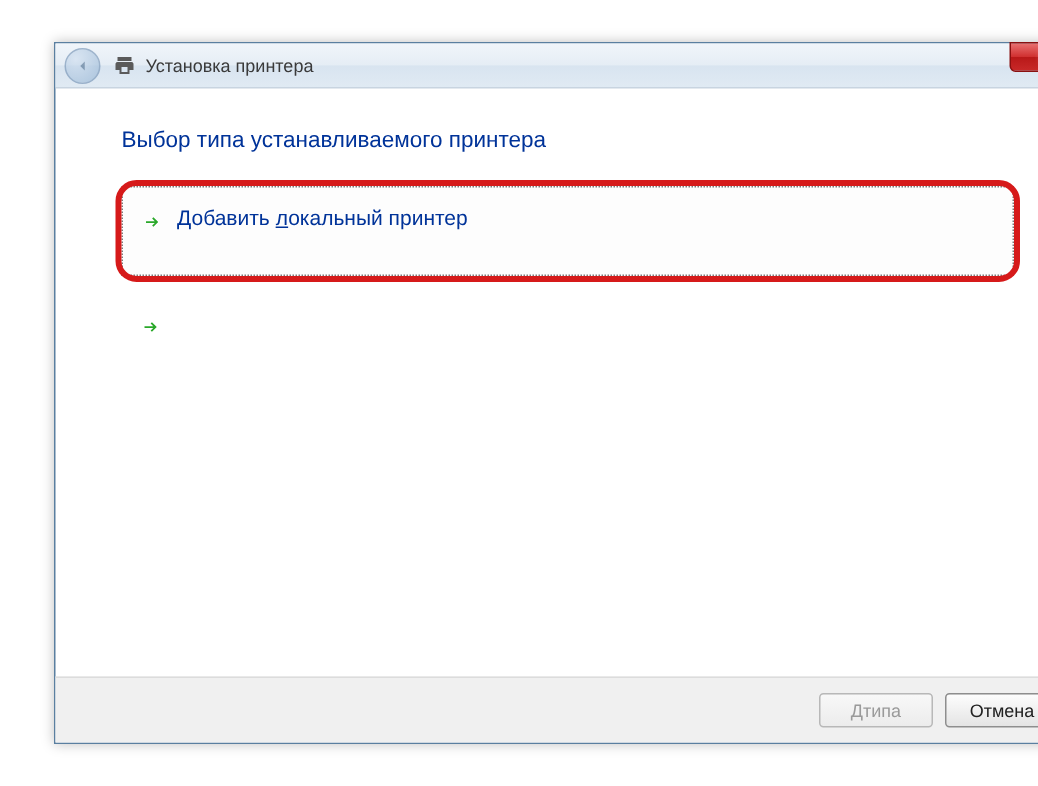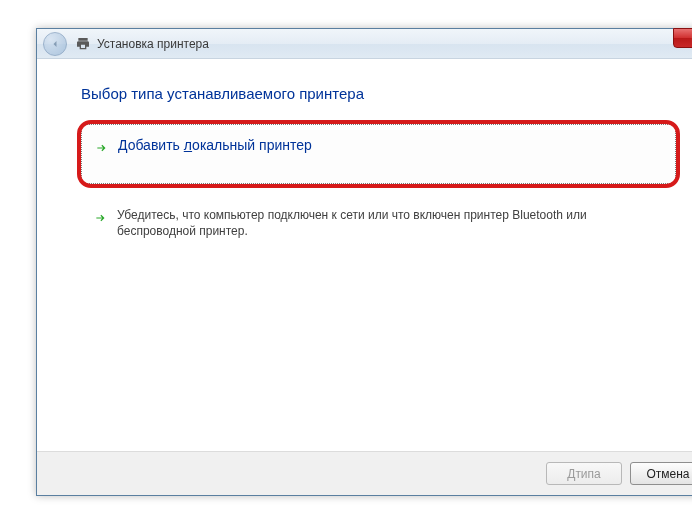--- a/index.html
+++ b/index.html
@@ -183,21 +183,20 @@
       </div>
       <div class="opt-title"><span>Добавить </span><span class="ul">л</span><span>окальный принтер</span></div>
     </div>
 
     <div class="option">
       <div class="arrow-ic">
         <svg viewBox="0 0 24 24">
             <path fill="#2aa82a" d="M4 11h10l-3-3 1.5-1.5L18 12l-5.5 5.5L11 16l3-3H4z"></path>
           </svg>
       </div>
-      <div class="opt-desc">Убедитесь, что компьютер подключен к сети или что включен принтер Bluetooth или беспроводной принтер.</div>
     </div>
   </div>
 
   <div class="footer">
     <div class="btn disabled">
         <span class="ul">Д</span>
         <span>типа</span>
       </div>
     <div class="btn">
         <span>Отмена</span>

